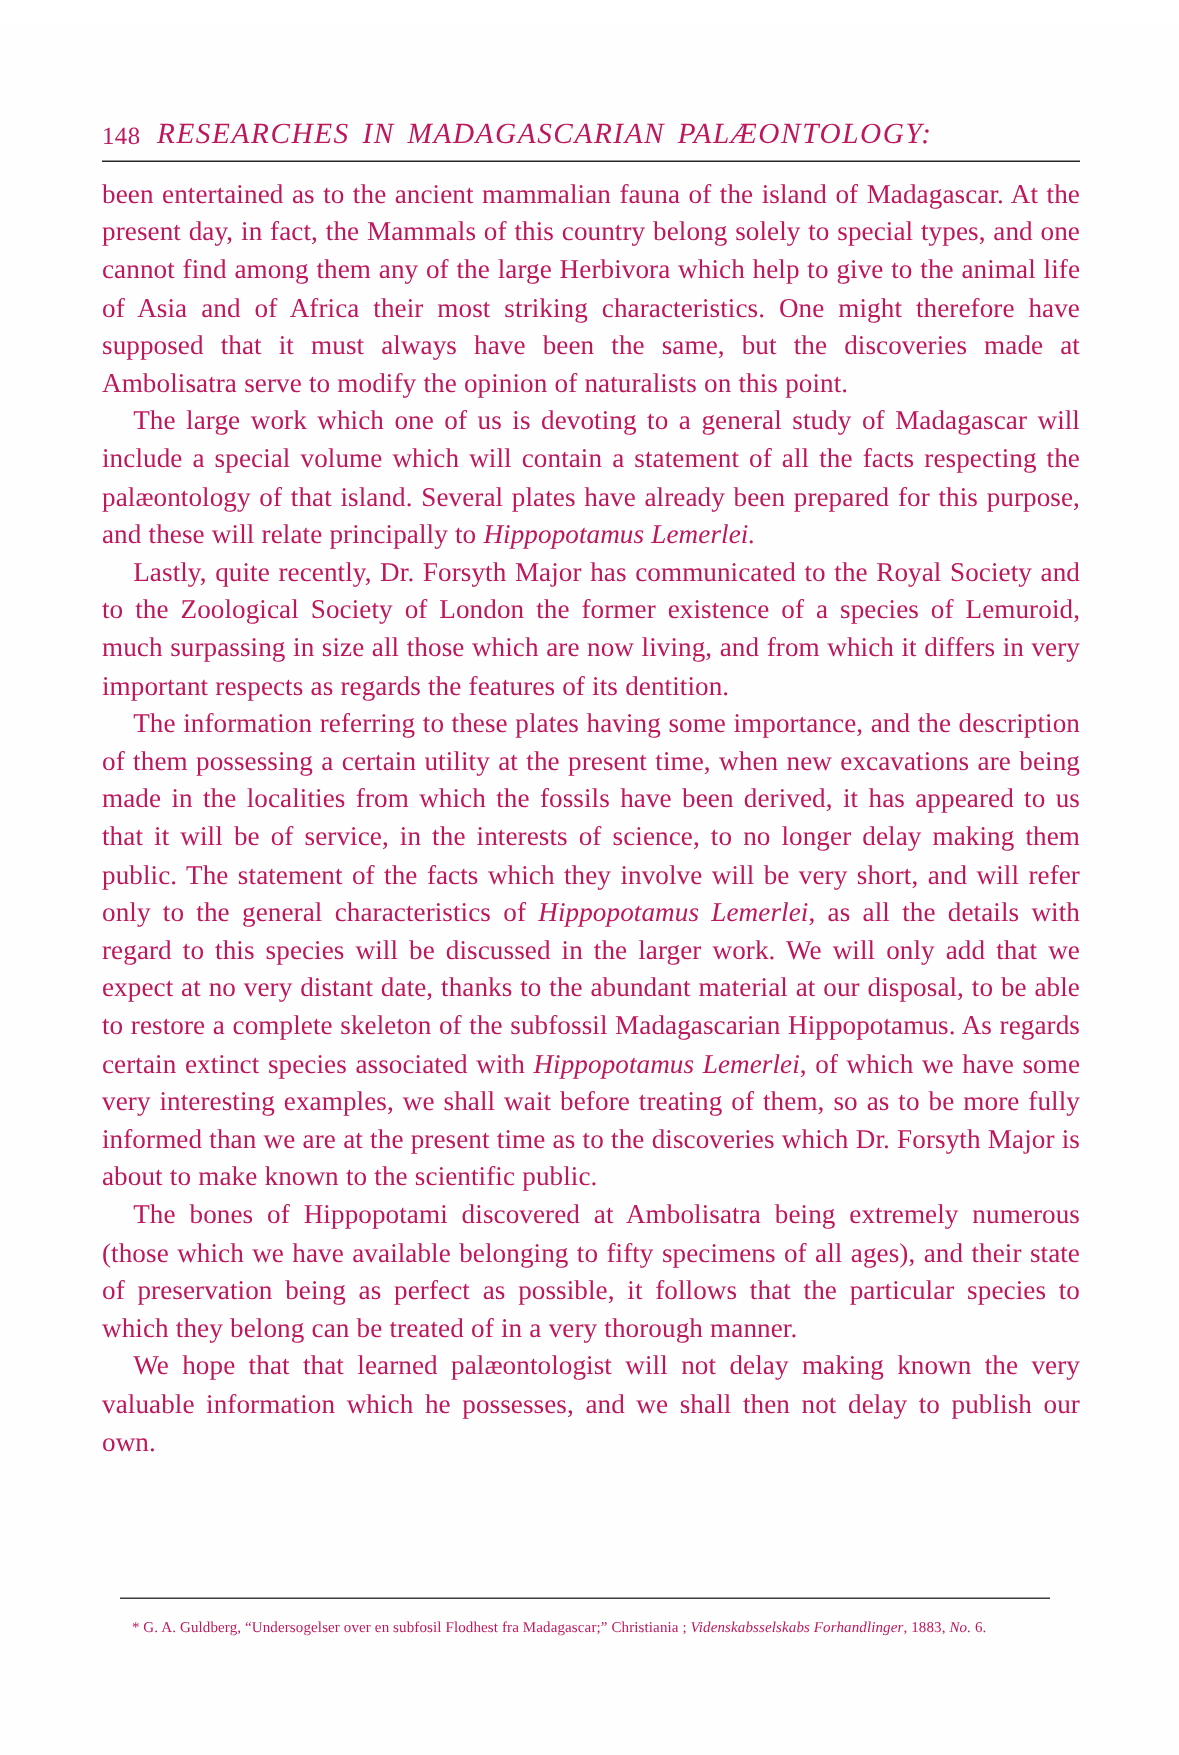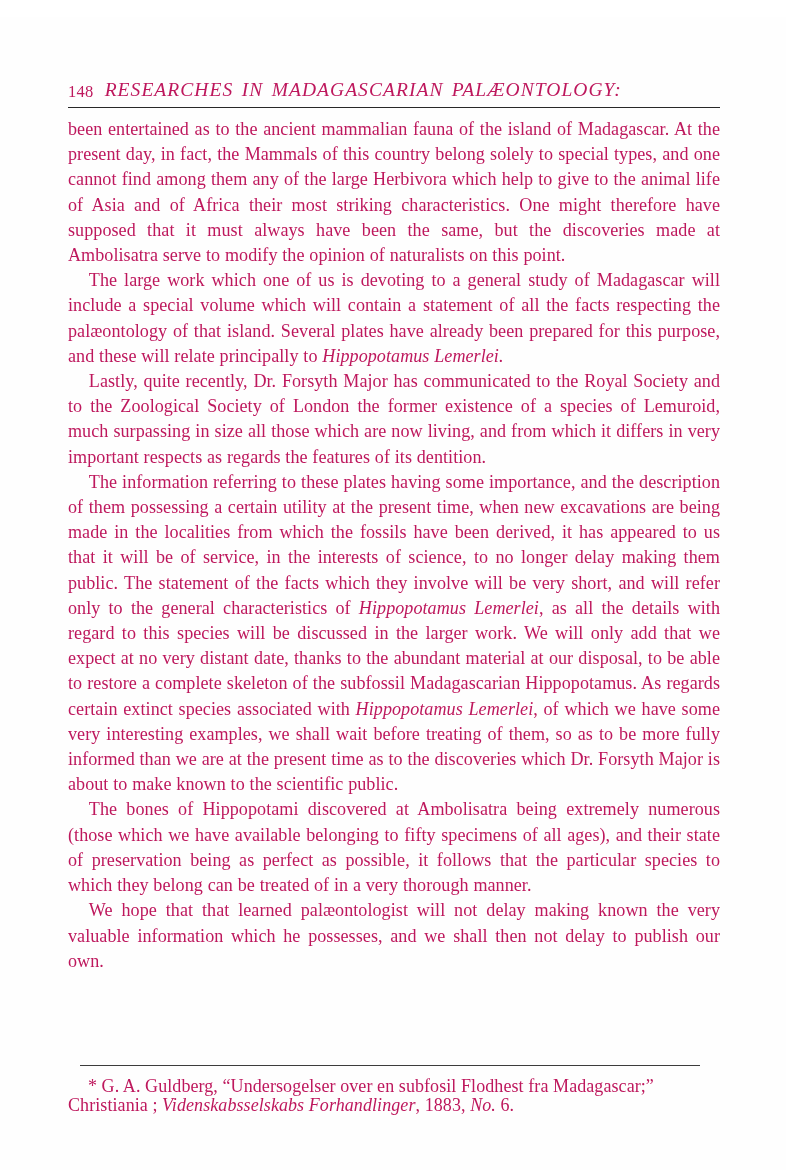--- a/index.html
+++ b/index.html
@@ -90,21 +90,21 @@
   .rule-foot {
     height: 0;
     border-top: 1.5px solid #1a1a1a;
     width: 620px;
     margin-left: 12px;
     opacity: 0.85;
   }
   .footnote {
     margin: 0;
     padding-top: 11px;
-    font-size: 18px;
+    font-size: 10px;
     line-height: 18.6px;
     text-align: left;
     letter-spacing: 0.08px;
   }
   .footnote .fn-indent {
     display: inline-block;
     width: 20px;
   }
   .footnote .star {
     letter-spacing: 0;

